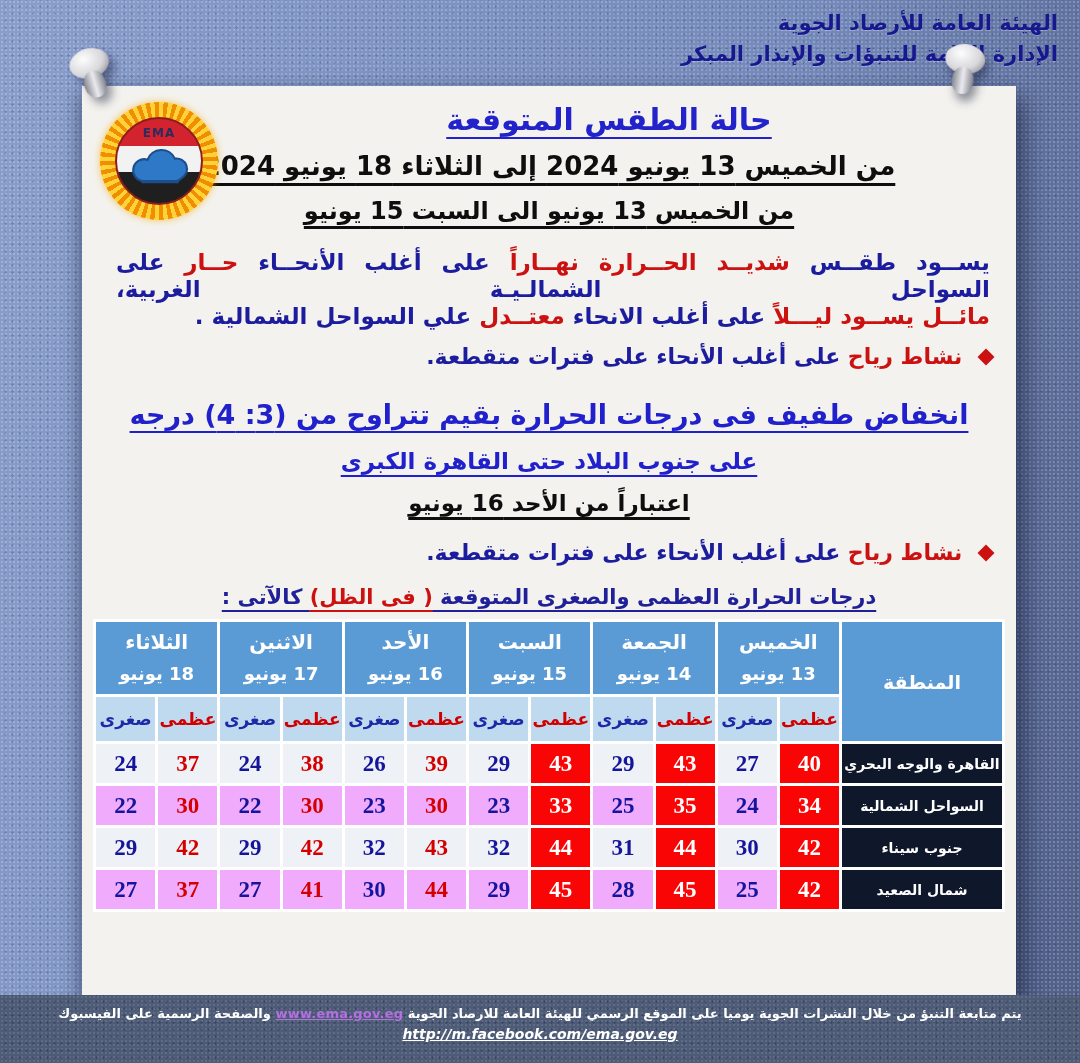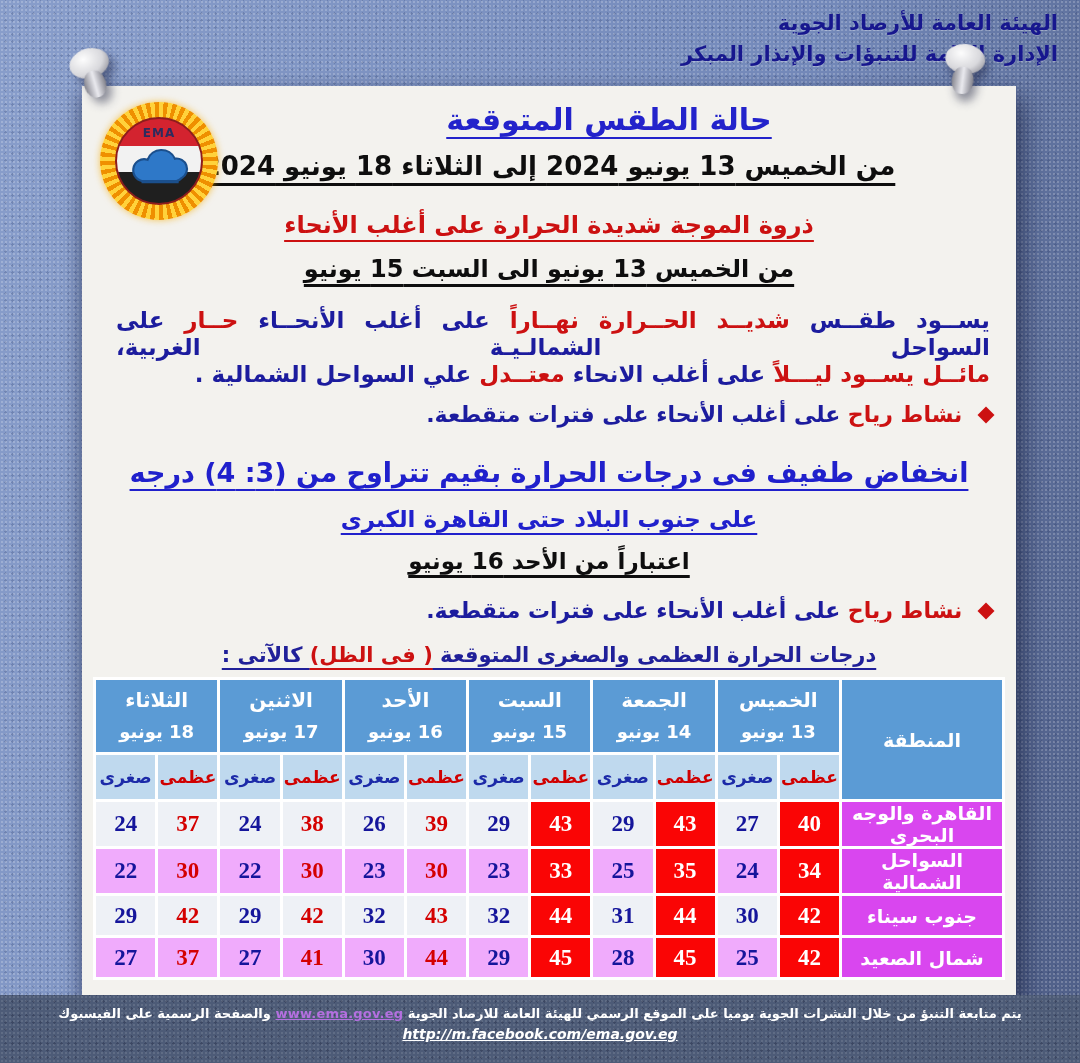--- a/index.html
+++ b/index.html
@@ -91,21 +91,21 @@
 
   
   table.temps{margin:10px auto 0;border-collapse:collapse;table-layout:fixed;width:912px;direction:rtl;}
   table.temps th, table.temps td{border:3px solid #ffffff;padding:0;text-align:center;vertical-align:middle;}
   .region-h{background:#5b9bd5;color:#fff;font-size:19px;font-weight:bold;width:160px;}
   .day-h{background:#5b9bd5;color:#fff;font-size:20px;font-weight:bold;height:72px;line-height:31px;}
   .day-h .d-date{font-size:18px;}
   .sub-h{background:#bfd9ee;height:44px;font-size:17px;font-weight:bold;}
   .sub-h.max{color:#d00000;}
   .sub-h.min{color:#1c2aa8;}
-  .region-cell{background:#d946ef;color:#fff;font-size:19px;font-weight:bold;height:39px;}
+  .region-cell{background:#0f172a;color:#fff;font-size:14px;font-weight:bold;height:39px;}
   td.temp{font-family:"Liberation Serif","DejaVu Serif",serif;font-weight:bold;font-size:23px;height:39px;}
   td.temp.max{color:#d40000;}
   td.temp.min{color:#15159b;}
   td.temp.heat{background:#fa0505;color:#ffffff;}
   tr.r-odd td.temp{background-clip:padding-box;}
   tr.r-odd td.temp:not(.heat){background:#eef1f6;}
   tr.r-even td.temp:not(.heat){background:#f0abfc;}
 
   
   .footer{
@@ -152,21 +152,20 @@
           <svg class="cloud" viewBox="0 0 64 40">
             <path d="M19 33a10 10 0 1 1 2.5-19.5 13.5 13.5 0 0 1 25-1 9.5 9.5 0 0 1 6.5 17.5 9 9 0 0 1-5 3z" fill="#2e78c8" stroke="#1b4f8c" stroke-width="2"></path>
             <path d="M16 34h34" stroke="#1b4f8c" stroke-width="2" fill="none"></path>
           </svg>
         </div>
       </div>
 
       <div class="page-title t-center">حالة الطقس المتوقعة</div>
       <div class="date-range t-center">من الخميس 13 يونيو 2024 إلى الثلاثاء 18 يونيو 2024</div>
 
-      <div class="heat-heading t-center">ذروة الموجة شديدة الحرارة على أغلب الأنحاء</div>
       <div class="heat-dates t-center">من الخميس 13 يونيو الى السبت 15 يونيو</div>
 
       <div class="forecast">
         <div class="l1">
           <span class="blue-seg">يســود طقــس </span>
           <span class="red-seg">شديــد الحــرارة نهــاراً </span>
           <span class="blue-seg">على أغلب الأنحــاء </span>
           <span class="red-seg">حــار </span>
           <span class="blue-seg">على السواحل الشمالـيـة الغربية،</span>
         </div>

